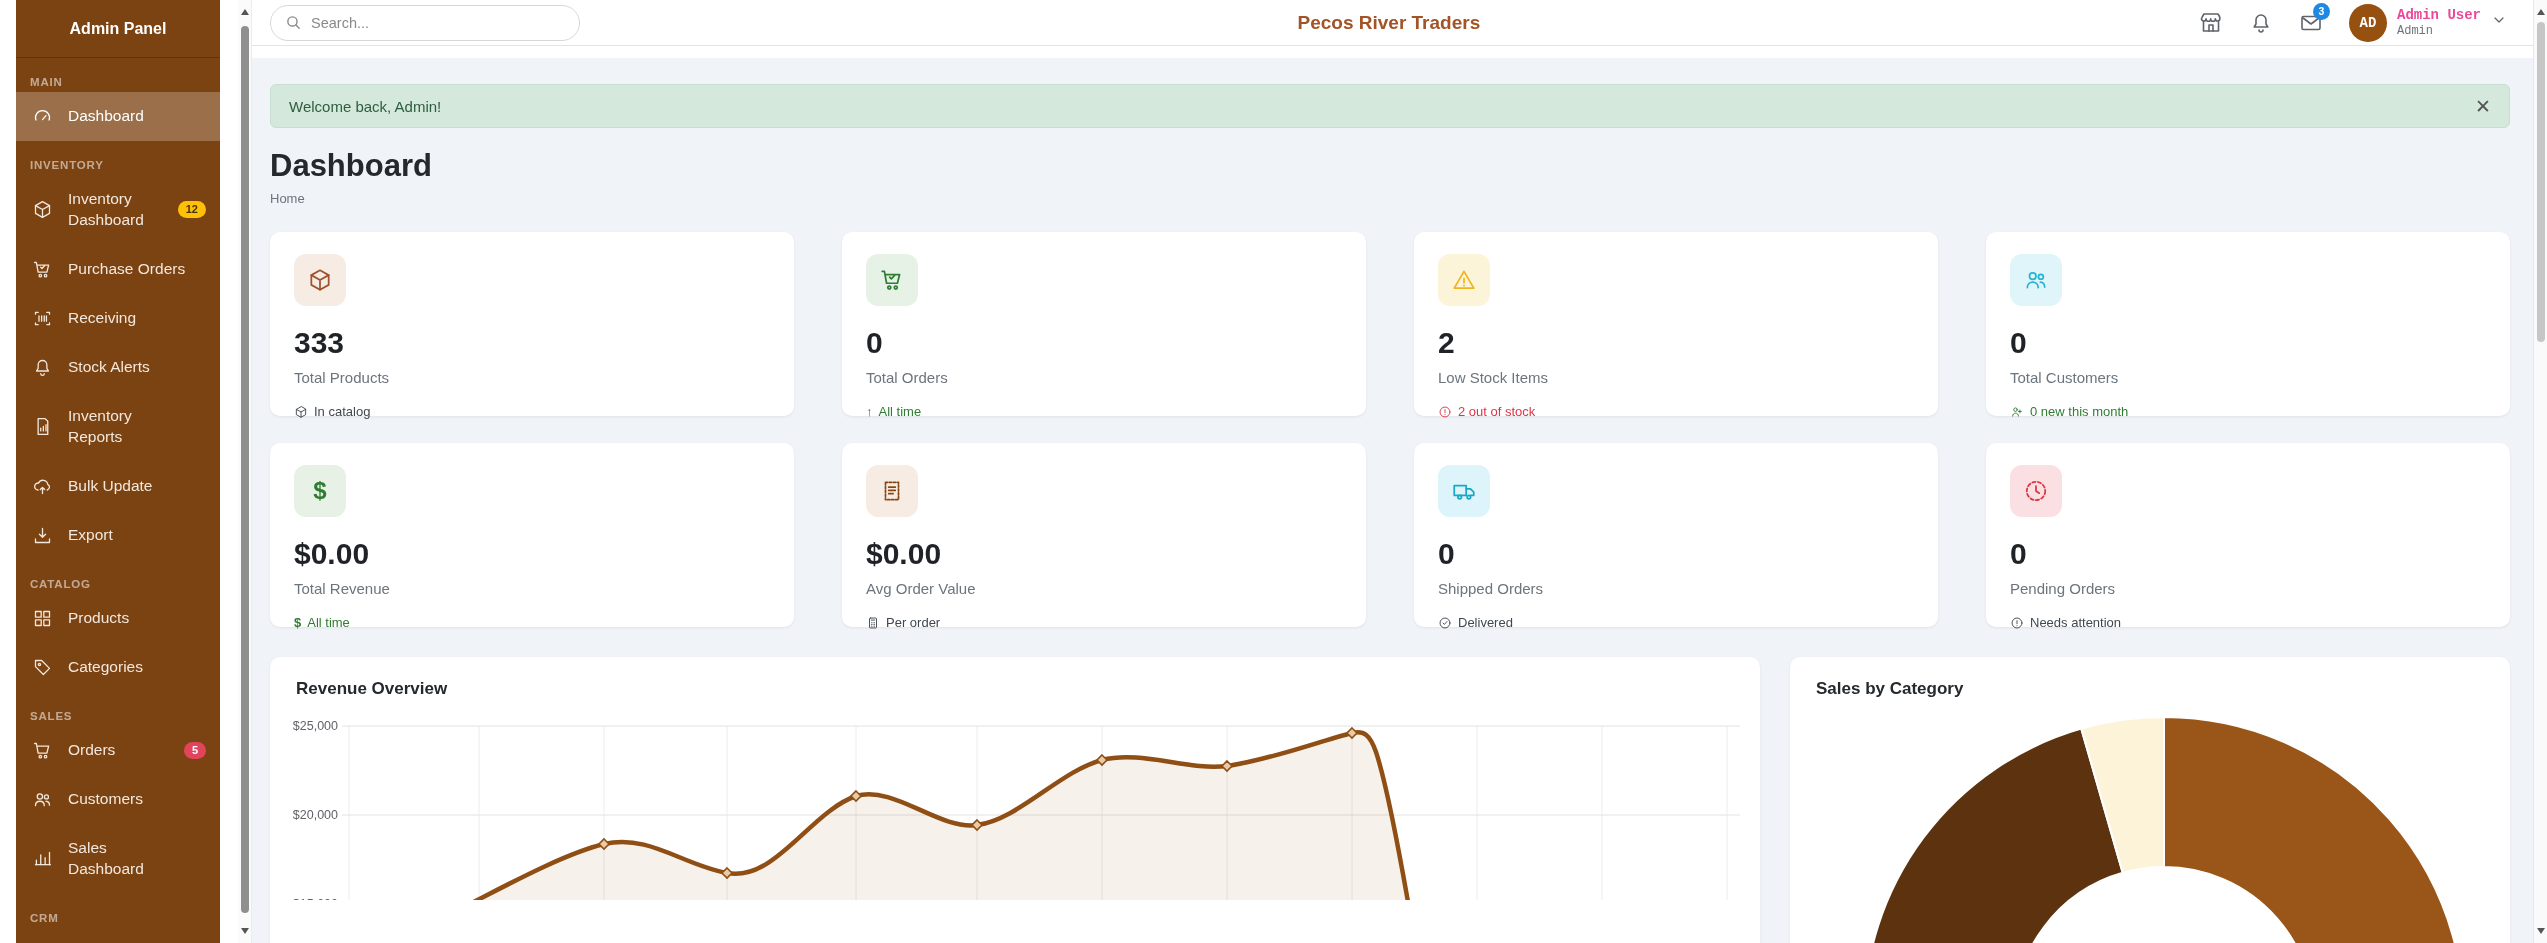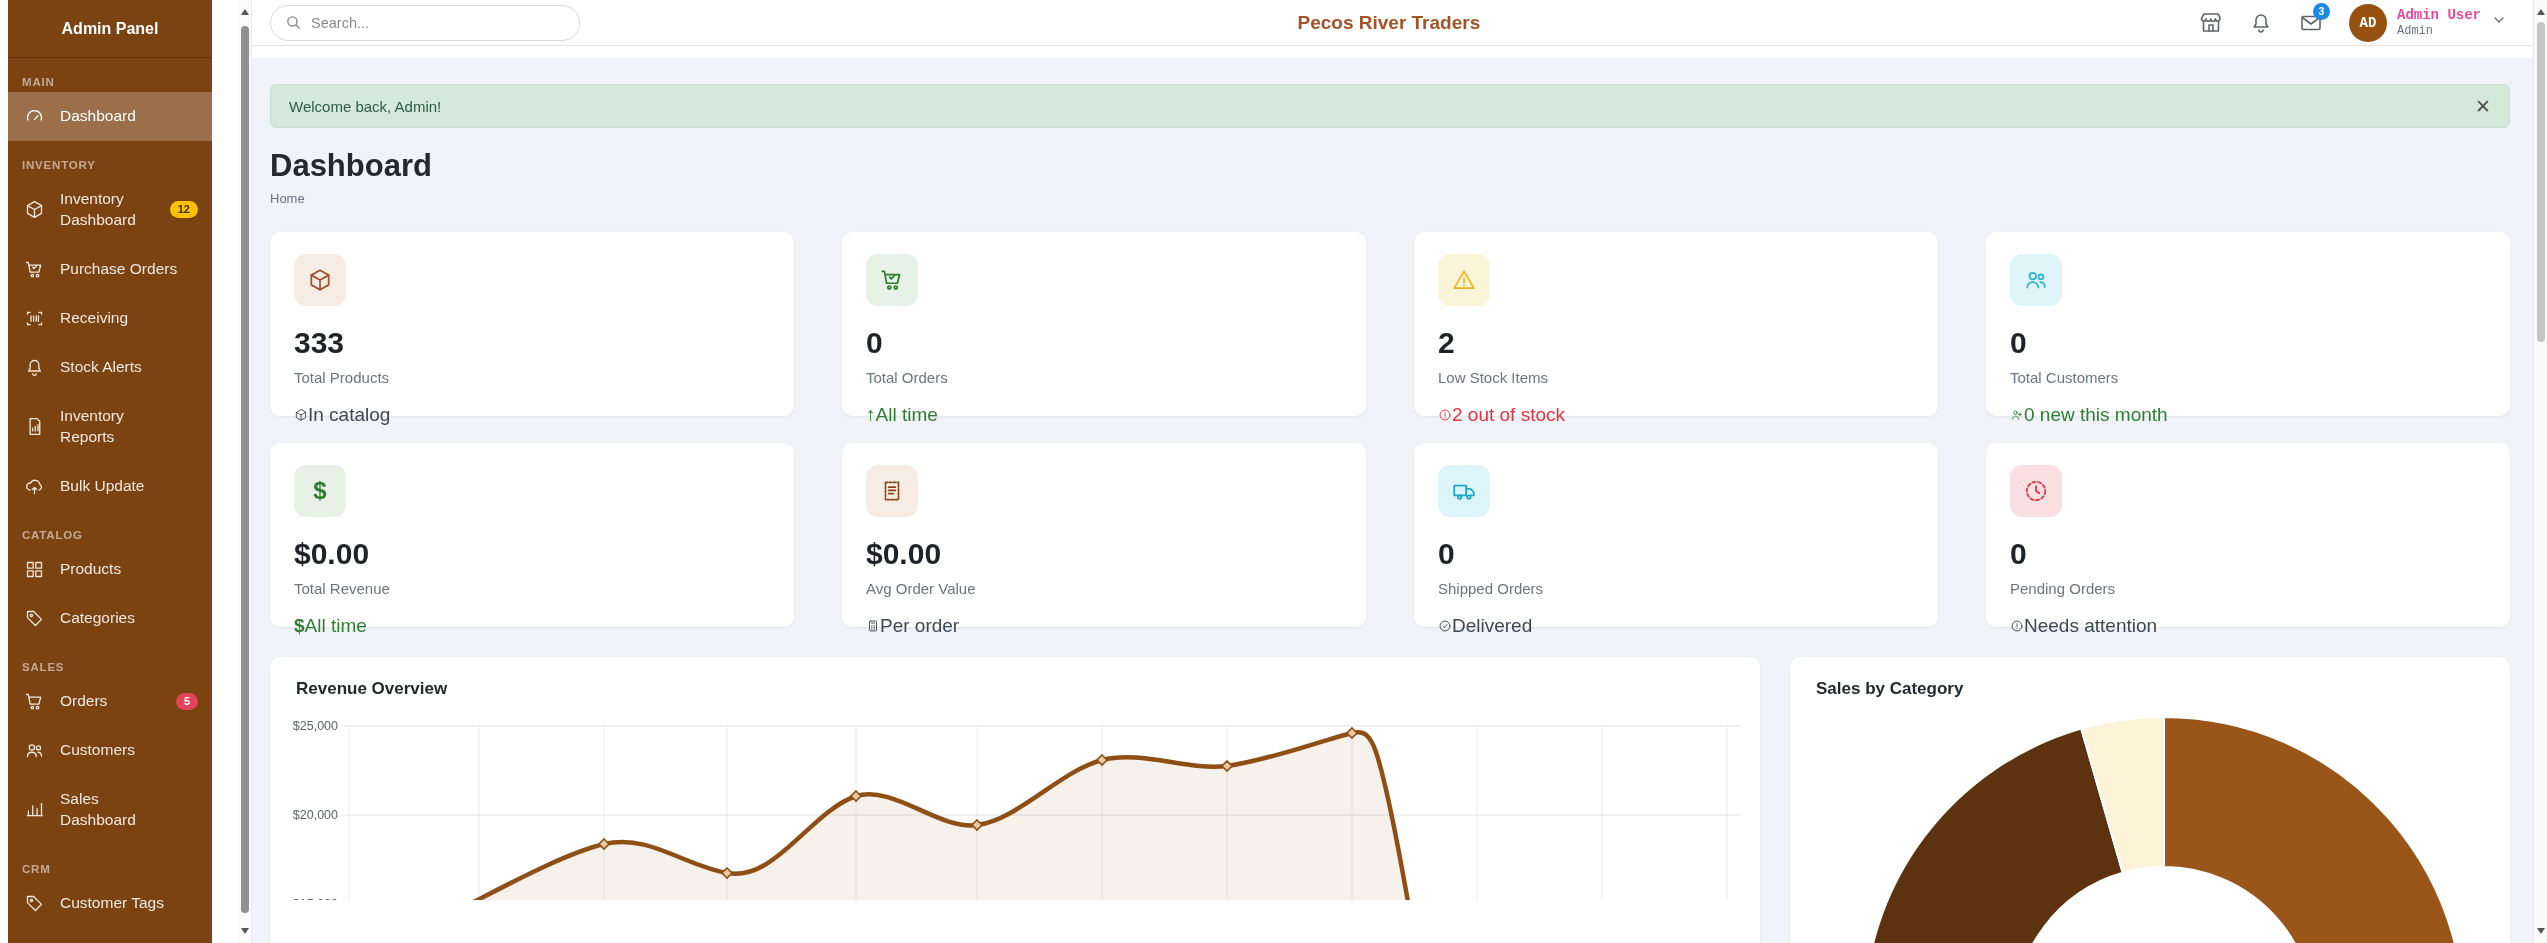--- a/index.html
+++ b/index.html
@@ -4,21 +4,21 @@
 <style>
   :root{
     --sidebar-bg:#7B4212; --accent:#A35426; --line:#8F4E14;
     --banner-bg:#D5E8DC; --banner-text:#2F5D40; --content-bg:#F0F3F7;
   }
   *{box-sizing:border-box; margin:0; padding:0;}
   html,body{width:2547px;height:943px;overflow:hidden;}
   body{font-family:"Liberation Sans",sans-serif;background:#fff;position:relative;color:#212529;}
 
   
-  .sidebar{position:absolute;left:8px;top:0;width:204px;height:943px;background:var(--sidebar-bg);color:#F2E8DD;overflow:hidden;}
+  .sidebar{position:absolute;left:16px;top:0;width:204px;height:943px;background:var(--sidebar-bg);color:#F2E8DD;overflow:hidden;}
   .sb-header{height:58px;display:flex;align-items:center;justify-content:center;font-weight:bold;font-size:16px;color:#fff;border-bottom:1px solid rgba(0,0,0,.22);}
   .sb-section{margin:18px 0 4px 14px;font-size:11.5px;font-weight:bold;letter-spacing:.8px;color:rgba(255,255,255,.55);}
   .sb-item{display:flex;align-items:center;gap:15px;padding:14px 14px 14px 16px;font-size:15.5px;cursor:pointer;color:#F2E8DD;}
   .sb-item.active{background:rgba(255,255,255,.24);color:#fff;}
   .sb-item .ico{width:21px;height:21px;flex:0 0 21px;}
   .sb-item .ico svg{width:21px;height:21px;display:block;stroke:currentColor;fill:none;stroke-width:1.5;stroke-linecap:round;stroke-linejoin:round;}
   .sb-item .lbl{flex:1;line-height:1.35;max-width:118px;}
   .pill{border-radius:9px;font-size:11px;font-weight:bold;padding:3px 8px;line-height:1;}
   .pill.yellow{background:#FFC107;color:#46310A;}
   .pill.red{background:#E2445C;color:#fff;}
@@ -55,21 +55,21 @@
   .crumb{margin-top:7px;font-size:13px;color:#6C757D;}
 
   .stats{margin-top:26px;display:grid;grid-template-columns:repeat(4,1fr);gap:27px 48px;}
   .card{background:#fff;border-radius:10px;box-shadow:0 1px 3px rgba(0,0,0,.07);}
   .stat{height:184px;padding:22px 24px;position:relative;}
   .stat-icon{width:52px;height:52px;border-radius:12px;display:flex;align-items:center;justify-content:center;}
   .stat-icon svg{width:26px;height:26px;fill:none;stroke-width:1.6;stroke-linecap:round;stroke-linejoin:round;}
   .stat-icon .glyph{font-size:24px;font-weight:bold;}
   .stat-value{margin-top:20px;font-size:30px;font-weight:bold;color:#1F2328;}
   .stat-label{margin-top:9px;font-size:15px;color:#6C757D;}
-  .stat-foot{margin-top:18px;font-size:19px;display:flex;align-items:center;gap:0;}
+  .stat-foot{margin-top:18px;font-size:13px;display:flex;align-items:center;gap:6px;}
   .stat-foot svg{width:14px;height:14px;fill:none;stroke-width:1.6;stroke-linecap:round;stroke-linejoin:round;}
   .stat-foot.green{color:#2E7D32;} .stat-foot.green svg{stroke:#2E7D32;}
   .stat-foot.red{color:#DC3545;} .stat-foot.red svg{stroke:#DC3545;}
   .stat-foot.dark{color:#3F4750;} .stat-foot.dark svg{stroke:#3F4750;}
   .fgl{font-weight:bold;}
 
   .chartsrow{margin-top:30px;display:grid;grid-template-columns:1490px 720px;gap:30px;}
   .chart-card{position:relative;height:330px;overflow:hidden;}
   .chart-title{position:absolute;left:26px;top:22px;font-size:17px;font-weight:bold;color:#24292E;z-index:2;}
   .chart-card svg.plot{position:absolute;left:0;top:0;}
@@ -145,20 +145,29 @@
     <span class="lbl">Inventory Reports</span>
   </div>
   <div class="sb-item">
     <span class="ico">
         <svg viewBox="0 0 24 24">
           <path d="M7 16a4 4 0 1 1 .6-7.96A5.5 5.5 0 0 1 18 9.5 3.5 3.5 0 0 1 17.5 16"></path>
           <path d="M12 20v-7m0 0-2.5 2.5M12 13l2.5 2.5"></path>
         </svg>
       </span>
     <span class="lbl">Bulk Update</span>
+  </div>
+  <div class="sb-item">
+    <span class="ico">
+        <svg viewBox="0 0 24 24">
+          <path d="M12 4v10m0 0 3.5-3.5M12 14 8.5 10.5"></path>
+          <path d="M4 16v4h16v-4"></path>
+        </svg>
+      </span>
+    <span class="lbl">Export</span>
   </div>
 
   <div class="sb-section">CATALOG</div>
   <div class="sb-item">
     <span class="ico">
         <svg viewBox="0 0 24 24">
           <rect x="4" y="4" width="6.5" height="6.5"></rect>
           <rect x="13.5" y="4" width="6.5" height="6.5"></rect>
           <rect x="4" y="13.5" width="6.5" height="6.5"></rect>
           <rect x="13.5" y="13.5" width="6.5" height="6.5"></rect>

